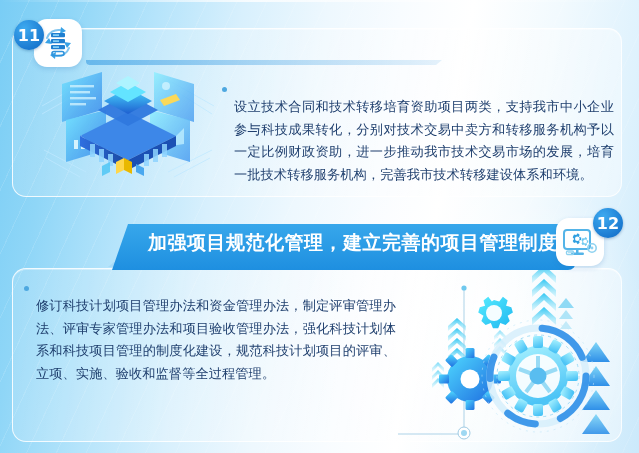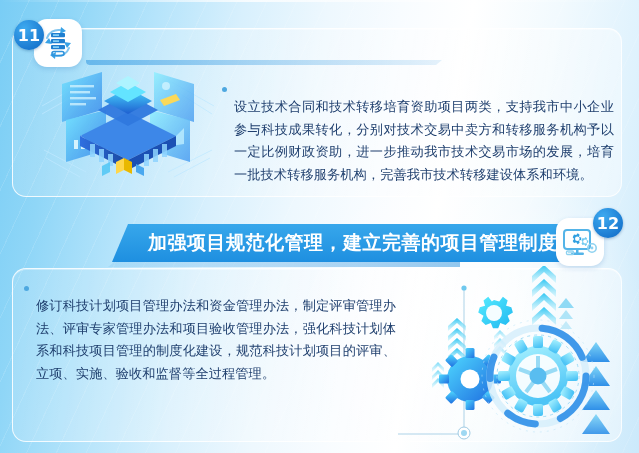--- a/index.html
+++ b/index.html
@@ -87,21 +87,21 @@
     width: 356px; height: 5px;
     background: linear-gradient(90deg, rgba(46,150,224,.55), rgba(46,150,224,.12));
     clip-path: polygon(0 0, 100% 0, calc(100% - 6px) 100%, 0 100%);
     border-radius: 0 0 0 4px;
   }
 
   
   #banner-2 {
     left: 112px; top: 224px;
     height: 38px;
-    padding: 0 18px 0 36px;
+    padding: 0 18px 8px 36px;
     font-size: 19px;
     background: linear-gradient(180deg, #37a7eb 0%, #1e8fe0 100%);
     border-radius: 0 8px 8px 0;
     clip-path: polygon(16px 0, 100% 0, 100% 100%, 0 100%);
   }
   #banner-2-shadow {
     position: absolute;
     left: 108px; top: 262px;
     width: 352px; height: 5px;
     background: linear-gradient(270deg, rgba(40,145,222,.50), rgba(40,145,222,.10));

